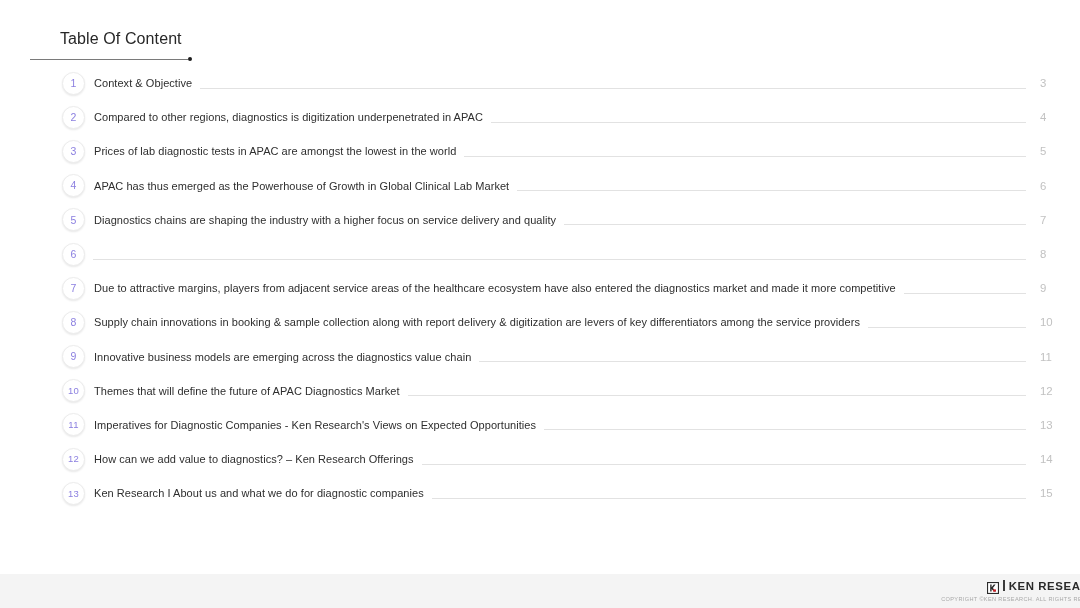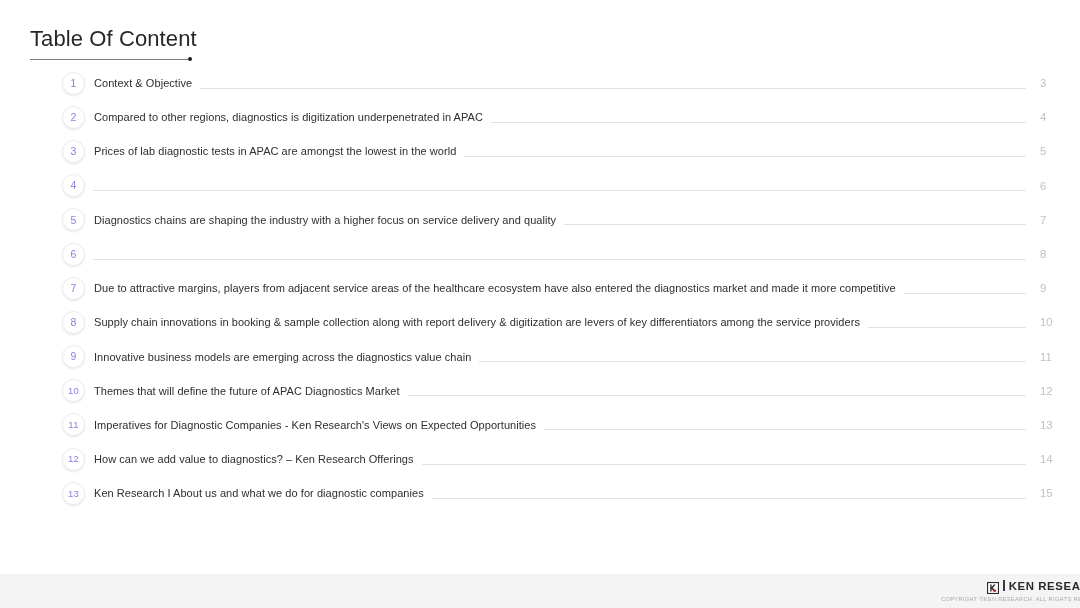--- a/index.html
+++ b/index.html
@@ -17,26 +17,27 @@
   }
 
   
   .page-title-wrap {
     position: absolute;
     left: 30px;
     top: 26px;
     width: 420px;
   }
   .page-title {
-    font-size: 22px;
+    font-size: 16px;
     font-weight: 400;
     letter-spacing: 0.1px;
     color: #272727;
     line-height: 26px;
     white-space: nowrap;
+    margin-left: 30px;
   }
   .title-rule {
     position: relative;
     margin-top: 4px;
     width: 162px;
     height: 7px;
   }
   .title-rule .bar {
     position: absolute;
     left: 0;
@@ -197,20 +198,21 @@
       <div class="page-num">4</div>
     </div>
     <div class="toc-row">
       <div class="num-badge">3</div>
       <div class="row-label">Prices of lab diagnostic tests in APAC are amongst the lowest in the world</div>
       <div class="leader"></div>
       <div class="page-num">5</div>
     </div>
     <div class="toc-row">
       <div class="num-badge">4</div>
+      <div class="row-label">APAC has thus emerged as the Powerhouse of Growth in Global Clinical Lab Market</div>
       <div class="leader"></div>
       <div class="page-num">6</div>
     </div>
     <div class="toc-row">
       <div class="num-badge">5</div>
       <div class="row-label">Diagnostics chains are shaping the industry with a higher focus on service delivery and quality</div>
       <div class="leader"></div>
       <div class="page-num">7</div>
     </div>
     <div class="toc-row">

